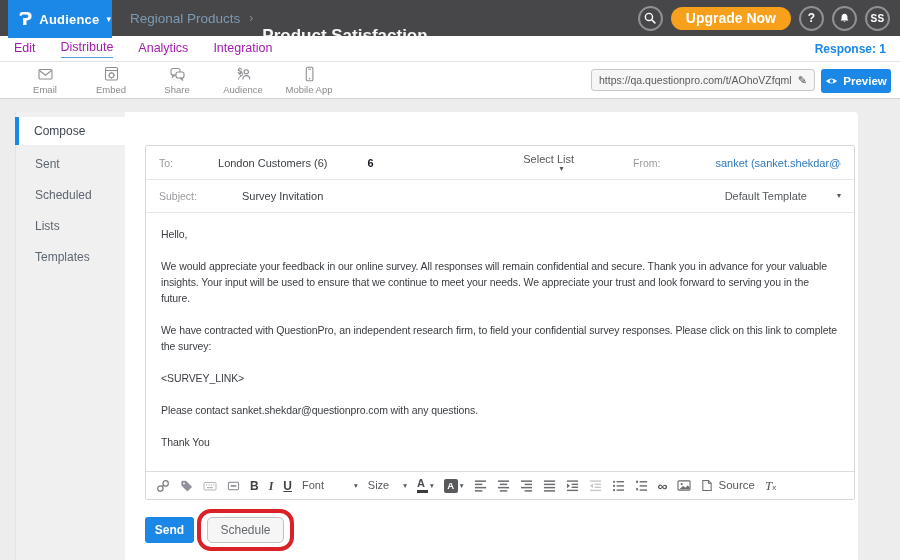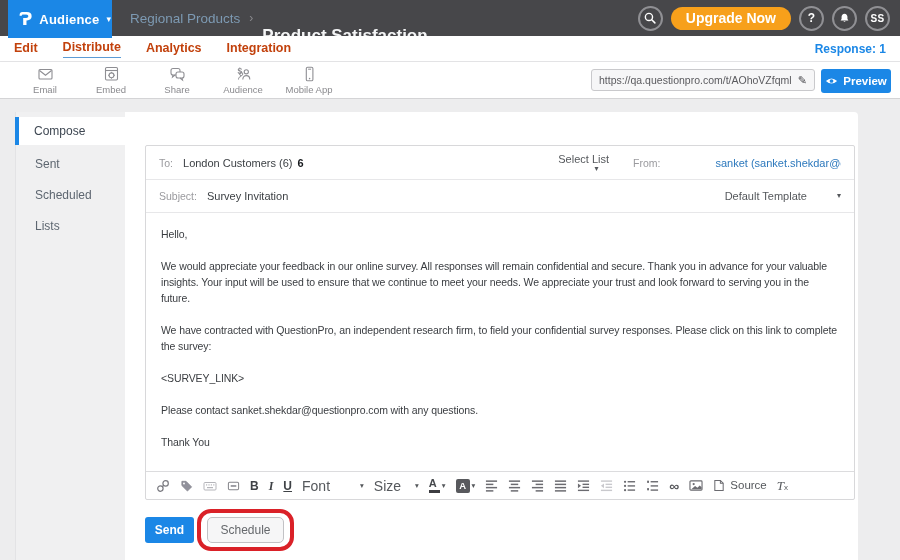--- a/index.html
+++ b/index.html
@@ -31,21 +31,21 @@
   .hdr-avatar { font-size:10px; font-weight:700; letter-spacing:.3px; }
   .upgrade-btn {
     height:23px; padding:0 15px; border-radius:12px; background:#f7a01b; color:#fff;
     font-size:14px; font-weight:700; display:flex; align-items:center; cursor:pointer;
   }
   
   .survey-nav {
     position:absolute; left:0; top:36px; width:900px; height:26px; background:#fff;
     border-bottom:1px solid #e4e4e6; display:flex; align-items:center; padding:2px 14px 0; gap:25px;
   }
-  .nav-item { color:#c2410c; font-size:12.5px; font-weight:700; cursor:pointer; line-height:1; padding-bottom:3px;text-align:right; }
+  .nav-item { color:#a21caf; font-size:12.5px; font-weight:400; cursor:pointer; line-height:1; padding-bottom:3px;text-align:right; }
   .nav-item.active { border-bottom:1px solid #5b9bd5; }
   .response-label { margin-left:auto; color:#1b87e6; font-size:12px; font-weight:700; padding-bottom:2px; }
   
   .channelbar {
     position:absolute; left:0; top:62px; width:900px; height:37px; background:#fff;
     border-bottom:1px solid #d4d4d6; box-shadow:0 1px 2px rgba(0,0,0,.07);
   }
   .channels { position:absolute; left:12px; top:3px; display:flex; }
   .channel { width:66px; display:flex; flex-direction:column; align-items:center; gap:1px; cursor:pointer; }
   .channel svg { display:block; }
@@ -64,21 +64,21 @@
   .page { position:absolute; left:0; top:99px; width:900px; height:367px; background:#ededee; }
   .card { position:absolute; left:125px; top:13px; width:733px; height:448px; background:#fff; border-radius:0 4px 0 0; }
   .sidebar { position:absolute; left:15px; top:13px; width:110px; height:448px; background:#f0f0f1; border-left:1px solid #e3e3e5; padding-top:5px; }
   .side-item {
     height:31px; display:flex; align-items:center; padding-left:19px;
     font-size:12px; color:#5d6670; cursor:pointer;
   }
   .side-item.active { background:#fff; border-left:4px solid #1b87e6; padding-left:15px; color:#3e4752; margin-left:-1px; height:28px; margin-bottom:3px; }
   
   .panel { position:absolute; left:20px; top:33px; width:710px; border:1px solid #d8d8da; border-radius:2px; background:#fff; }
-  .p-row { height:34px; border-bottom:1px solid #e7e7e9; display:flex; align-items:center; padding:0 13px; }
+  .p-row { height:34px; border-bottom:1px solid #e7e7e9; display:flex; align-items:center; padding:0 13px;gap:35px; }
   .p-row.subject-row { height:33px; }
   .f-label { font-size:10.5px; color:#9a9a9e; margin-right:10px; }
   .f-value { font-size:11px; color:#3d4145; }
   .to-count { font-size:11px; color:#16191d; font-weight:700; margin-left:5px; }
   .dropdown { display:flex; align-items:center; cursor:pointer; }
   .dd-label { font-size:11px; color:#55585c; }
   .dropdown .caret { color:#55585c; margin-left:26px; }
   .select-list { margin-left:auto; margin-right:24px;flex-direction:column; }
   .from-group { display:flex; align-items:center; max-width:208px; overflow:hidden; }
   .from-value { font-size:11px; color:#2d79bd; white-space:nowrap; overflow:hidden; cursor:pointer;margin-left:45px; }
@@ -87,21 +87,21 @@
   .mail-body { height:258px; padding:13px 15px; font-size:10.5px; letter-spacing:-0.1px; line-height:16px; color:#3a3d41; cursor:text; overflow:hidden; }
   .mail-body p { margin:0 0 16px; }
   
   .editor-bar { height:28px; border-top:1px solid #dcdcde; display:flex; align-items:center; padding:0 10px; gap:10px; }
   .ed-btn { display:flex; align-items:center; justify-content:center; cursor:pointer; flex:0 0 auto; line-height:1; }
   .ed-btn svg { display:block; }
   .ed-b { font-size:12px; font-weight:800; color:#3f4246; }
   .ed-i { font-size:12px; font-weight:700; font-style:italic; font-family:"Liberation Serif", serif; color:#3f4246; }
   .ed-u { font-size:12px; font-weight:700; text-decoration:underline; color:#3f4246; }
   .ed-dd { gap:0; }
-  .ed-dd .dd-label { font-size:14px; color:#55585c;text-align:right; }
+  .ed-dd .dd-label { font-size:11px; color:#55585c;text-align:right; }
   .ed-dd .caret { color:#55585c; font-size:7.5px; }
   .font-dd .caret { margin-left:30px; }
   .size-dd .caret { margin-left:14px; }
   .color-btn { flex-direction:column; gap:1px; }
   .color-a { font-size:11px; font-weight:800; color:#45484c; line-height:1; }
   .color-bar { width:11px; height:2.5px; background:#3c3c40; }
   .bg-a { width:14px; height:14px; background:#58595d; border-radius:2px; color:#fff; font-size:9.5px; font-weight:800; display:flex; align-items:center; justify-content:center; }
   .mini-caret { font-size:7.5px; color:#55585c; margin-left:2px; }
   .inf { font-size:14px; font-weight:700; color:#55565a; }
   .src-label { font-size:11.5px; color:#55585c; margin-left:5px; }
@@ -241,20 +241,23 @@
         <span>Compose</span>
       </div>
       <div class="side-item">
         <span>Sent</span>
       </div>
       <div class="side-item">
         <span>Scheduled</span>
       </div>
       <div class="side-item">
         <span>Lists</span>
+      </div>
+      <div class="side-item">
+        <span>Templates</span>
       </div>
     </div>
 
     <div class="card">
 
       <div class="panel">
 
         <div class="p-row">
           <span class="f-label">To:</span>
           <span class="f-value">London Customers (6)</span>

